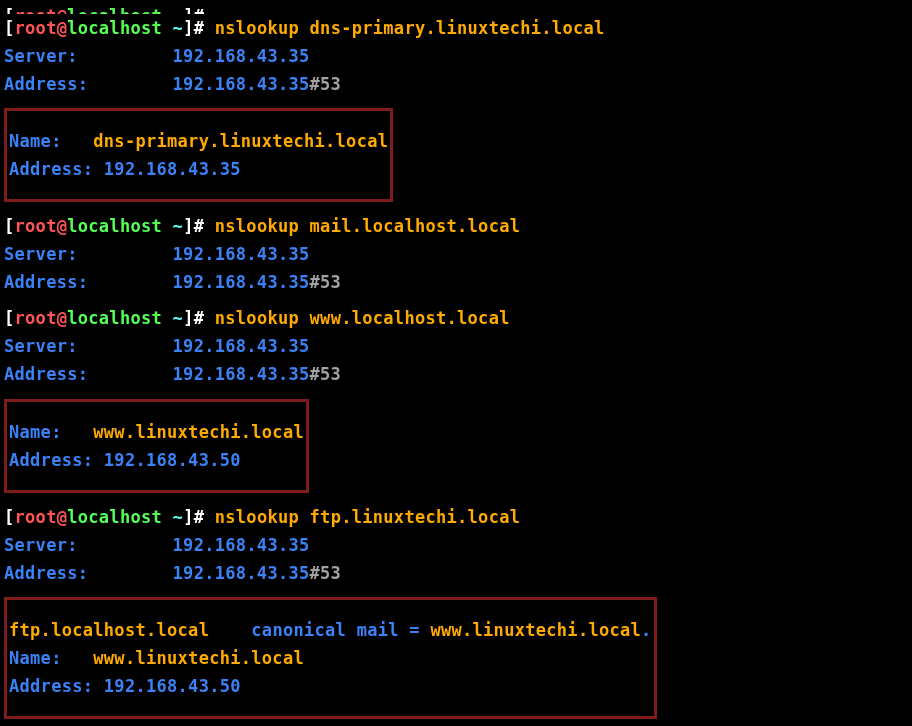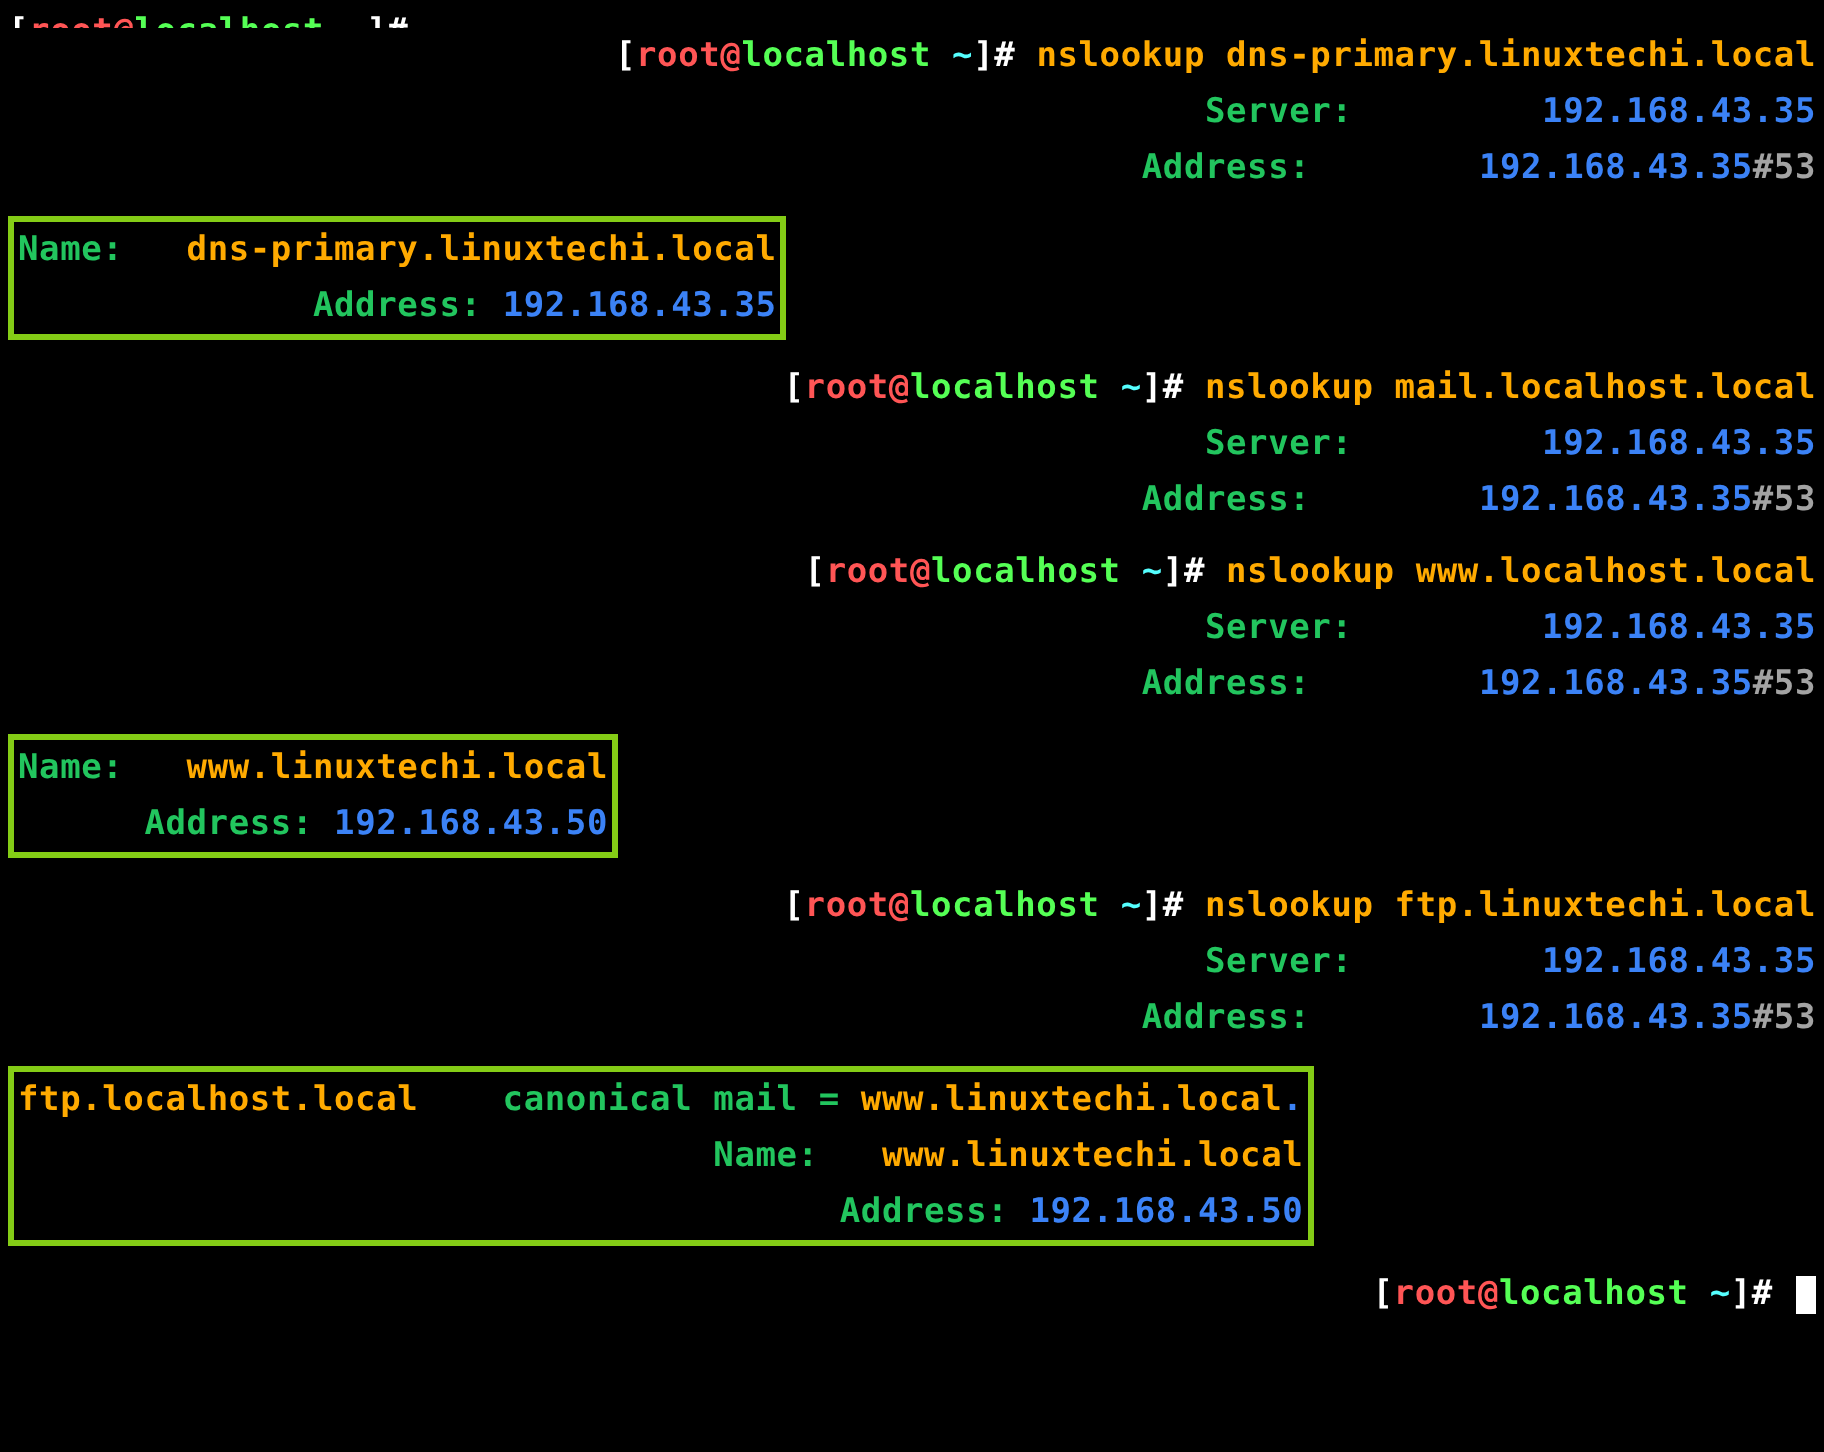--- a/index.html
+++ b/index.html
@@ -40,43 +40,42 @@
 
     .prompt-tilde {
       color: #55ffff;
     }
 
     .cmd {
       color: #ffaa00;
     }
 
     .label {
-      color: #22c55e;
+      color: #3b82f6;
     }
 
     .ip {
       color: #3b82f6;
     }
 
     .port {
       color: #a3a3a3;
     }
 
     .highlight-box {
-      border: 3px solid #84cc16;
+      border: 3px solid #7f1d1d;
       display: inline-block;
-      padding: 0 2px;
+      padding: 16px 2px;
       margin-top: 10px;
       margin-bottom: 2px;
       line-height: 1.65;
     }
 
     .line {
       white-space: pre;
-      text-align: right;
     }
 
     .cursor {
       display: inline-block;
       width: 10px;
       height: 19px;
       background-color: #ffffff;
       vertical-align: text-bottom;
       margin-left: 1px;
     }

